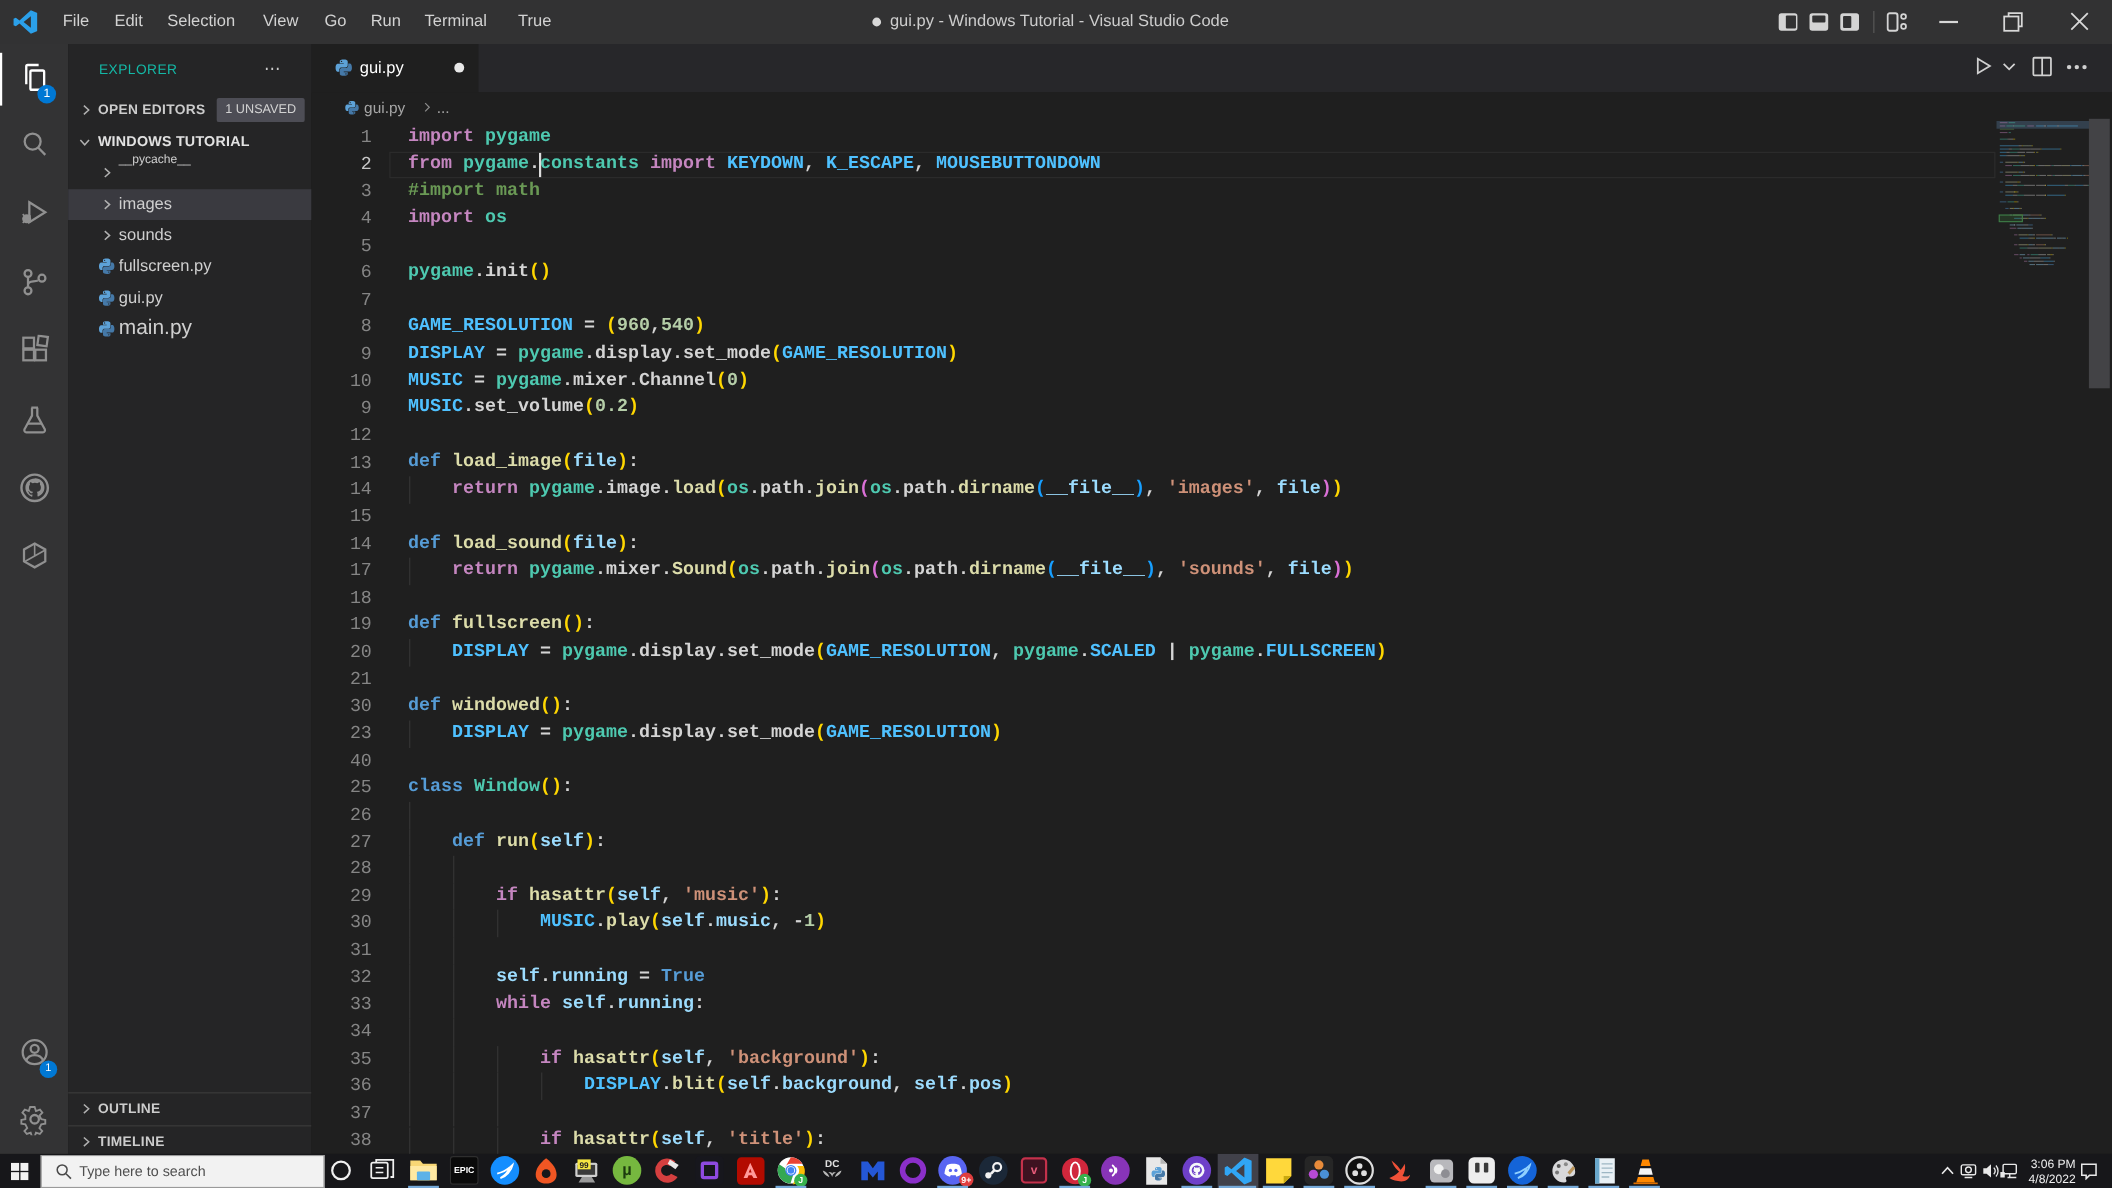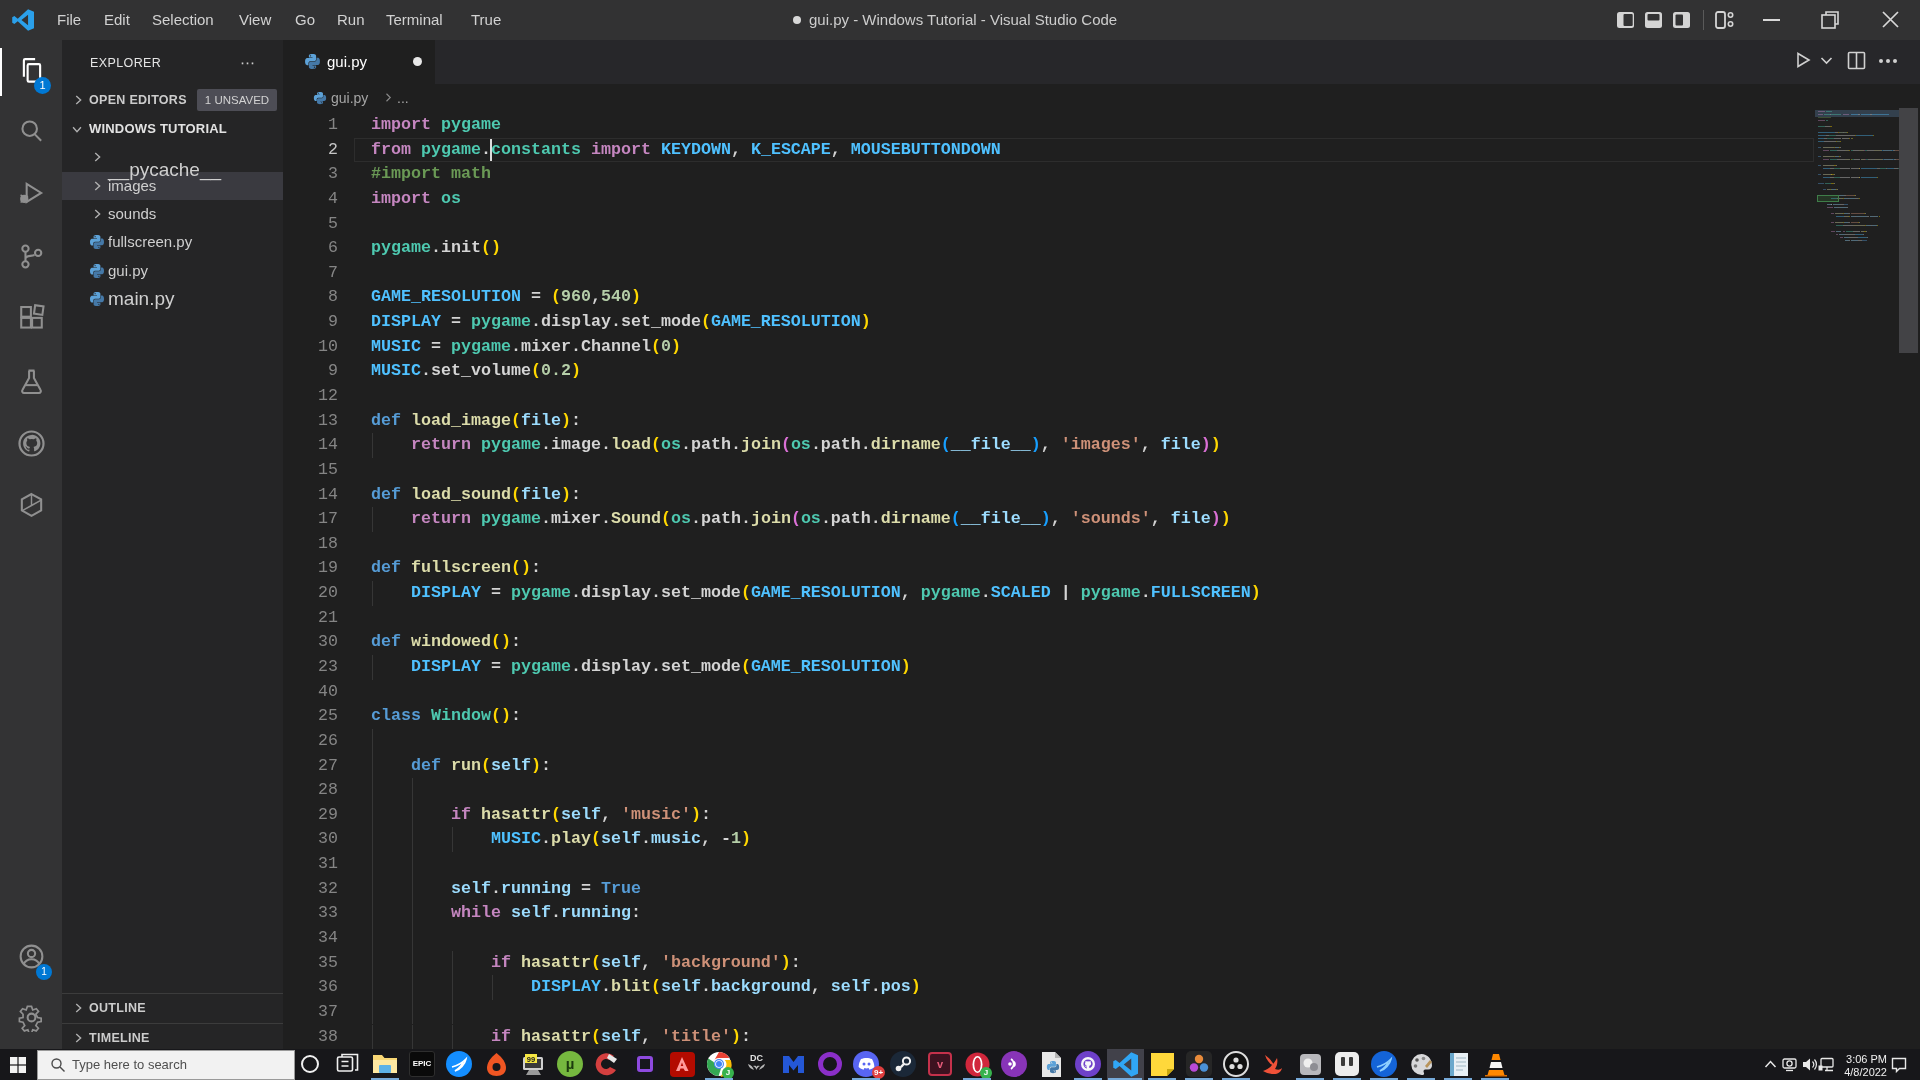--- a/index.html
+++ b/index.html
@@ -90,36 +90,36 @@
 <svg class="abs" style="left:17px;top:942px" width="29" height="29" viewBox="0 0 24 24">
     <circle cx="12" cy="12" r="9" style="fill:none;stroke:#909090;stroke-width:1.7"></circle>
     <circle cx="12" cy="9.5" r="3" style="fill:none;stroke:#909090;stroke-width:1.7"></circle>
     <path d="M5.5 18.5c1.2-3 3.6-4.3 6.5-4.3s5.3 1.3 6.5 4.3" style="fill:none;stroke:#909090;stroke-width:1.7"></path>
   </svg>
 <div class="abs" style="left:36px;top:964px;width:16px;height:16px;border-radius:50%;background:#0078d4;color:#fff;font-size:10px;text-align:center;line-height:16px">1</div>
 <svg class="abs" style="left:17px;top:1003px" width="29" height="29" viewBox="0 0 24 24">
     <circle cx="12" cy="12" r="3.2" style="fill:none;stroke:#909090;stroke-width:1.7"></circle>
     <path d="M12 2.8l1 3 3-1 1.8 2.2-2.2 2.3 1.4 2.7 3 .5v2.9l-3 .5-1.4 2.8 2.1 2.2-1.8 2.2-2.9-1-1 3h-2l-1-3-2.9 1-1.8-2.2 2.1-2.2-1.4-2.8-3-.5v-2.9l3-.5L5 9.3 2.8 7l1.8-2.2 3 1 1-3z" style="fill:none;stroke:#909090;stroke-width:1.7;stroke-width:1.4" fill="none"></path>
   </svg>
-<div class="abs" style="left:90px;top:51px;height:24px;line-height:24px;color:#e5e5e5;font-size:12.5px;letter-spacing:.4px">EXPLORER</div>
+<div class="abs" style="left:90px;top:51px;height:24px;line-height:24px;color:#14b8a6;font-size:12.5px;letter-spacing:.4px">EXPLORER</div>
 <div class="abs" style="left:240px;top:51px;height:24px;line-height:24px;color:#cccccc;font-size:15px;letter-spacing:1px">⋯</div>
 <svg class="abs" style="left:71px;top:93px" width="14" height="14" viewBox="0 0 16 16">
     <path d="M6 3.5l5 4.5-5 4.5" style="fill:none;stroke:#b0b0b0;stroke-width:1.6"></path>
   </svg>
 <div class="abs" style="left:89px;top:88px;height:24px;line-height:24px;color:#cccccc;font-size:12.5px;font-weight:bold;letter-spacing:.3px">OPEN EDITORS</div>
 <div class="abs" style="left:197px;top:89px;width:80px;height:22px;background:#4d4d55;border-radius:2px;color:#d2d2d2;font-size:11.5px;text-align:center;line-height:22px">1 UNSAVED</div>
 <svg class="abs" style="left:70px;top:122px" width="14" height="14" viewBox="0 0 16 16">
     <path d="M3.5 6l4.5 5 4.5-5" style="fill:none;stroke:#b0b0b0;stroke-width:1.6"></path>
   </svg>
 <div class="abs" style="left:89px;top:117px;height:24px;line-height:24px;color:#e2e2e2;font-size:13px;font-weight:bold;letter-spacing:.2px">WINDOWS TUTORIAL</div>
 <div class="abs" style="left:62px;top:172px;width:221px;height:28px;background:#3a3a40"></div>
 <svg class="abs" style="left:90px;top:150px" width="14" height="14" viewBox="0 0 16 16">
     <path d="M6 3.5l5 4.5-5 4.5" style="fill:none;stroke:#b0b0b0;stroke-width:1.6"></path>
   </svg>
-<div class="abs" style="left:108px;top:156px;height:28px;line-height:28px;color:#cfcfcf;font-size:19px">__pycache__</div>
+<div class="abs" style="left:108px;top:131px;height:28px;line-height:28px;color:#cfcfcf;font-size:11px">__pycache__</div>
 <svg class="abs" style="left:90px;top:179px" width="14" height="14" viewBox="0 0 16 16">
     <path d="M6 3.5l5 4.5-5 4.5" style="fill:none;stroke:#b0b0b0;stroke-width:1.6"></path>
   </svg>
 <div class="abs" style="left:108px;top:172px;height:28px;line-height:28px;color:#cfcfcf;font-size:15px">images</div>
 <svg class="abs" style="left:90px;top:207px" width="14" height="14" viewBox="0 0 16 16">
     <path d="M6 3.5l5 4.5-5 4.5" style="fill:none;stroke:#b0b0b0;stroke-width:1.6"></path>
   </svg>
 <div class="abs" style="left:108px;top:200px;height:28px;line-height:28px;color:#cfcfcf;font-size:15px">sounds</div>
 <svg width="16" height="16" viewBox="0 0 32 32" style="position:absolute;left:89px;top:234px">
     <path d="M15.9 2c-7.1 0-6.7 3.1-6.7 3.1v3.2h6.8v1H6.5S2 8.8 2 16c0 7.2 4 6.9 4 6.9h2.4v-3.3s-.1-4 3.9-4h6.7s3.8.1 3.8-3.7V5.7S23.4 2 15.9 2zm-3.7 2.1c.7 0 1.2.5 1.2 1.2s-.5 1.2-1.2 1.2-1.2-.5-1.2-1.2.5-1.2 1.2-1.2z" fill="#5da2d8"></path>

